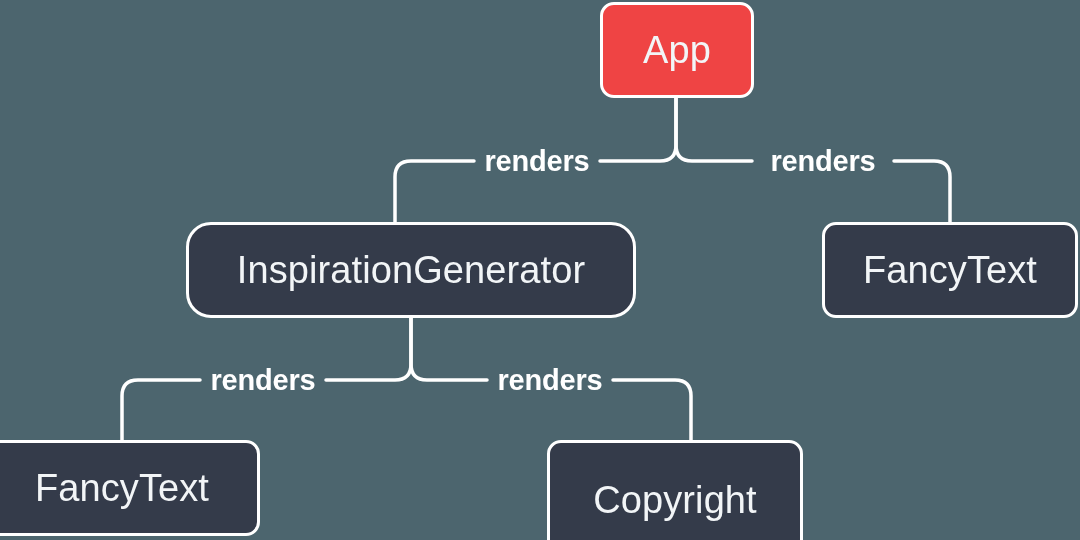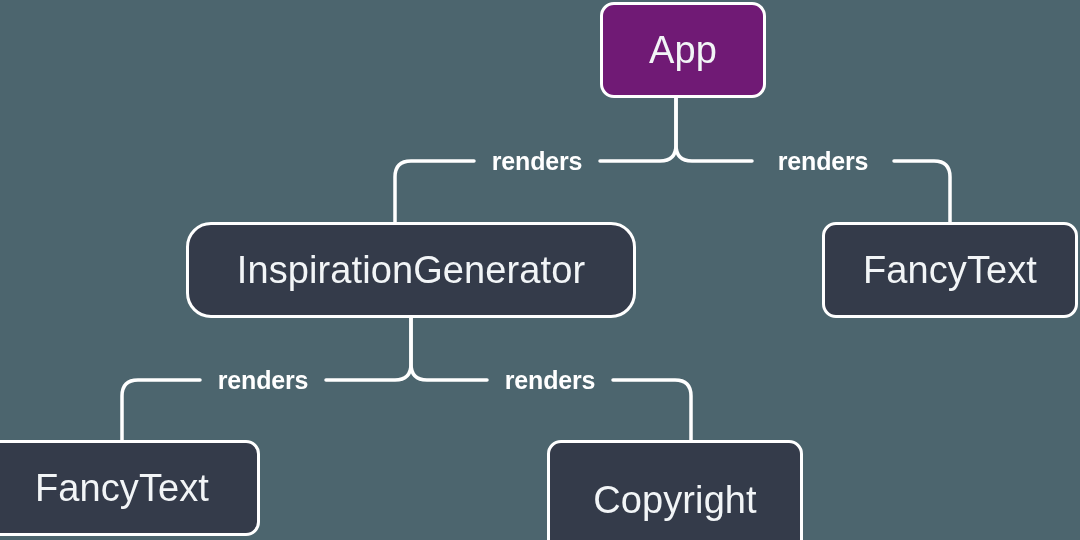--- a/index.html
+++ b/index.html
@@ -40,21 +40,21 @@
     color: #f2f5f7;
     font-size: 38px;
     font-weight: 400;
     line-height: 1;
     letter-spacing: 0.1px;
     white-space: nowrap;
   }
   .edge-label {
     position: absolute;
     color: #ffffff;
-    font-size: 25px;
+    font-size: 29px;
     font-weight: 600;
     line-height: 1;
     white-space: nowrap;
     transform: translate(-50%, -50%);
     z-index: 3;
     letter-spacing: -0.2px;
   }
 </style>
 </head>
 <body>
@@ -63,21 +63,21 @@
 
   <svg id="connector-layer" viewBox="0 0 1080 540" xmlns="http://www.w3.org/2000/svg">
     <g fill="none" stroke="#ffffff" stroke-width="3.5" stroke-linecap="round" stroke-linejoin="round">
       <path d="M676,98 L676,145 Q676,161 660,161 L600,161 M474,161 L411,161 Q395,161 395,177 L395,222"></path>
       <path d="M676,98 L676,145 Q676,161 692,161 L752,161 M894,161 L934,161 Q950,161 950,177 L950,222"></path>
       <path d="M411,318 L411,364 Q411,380 395,380 L326,380 M200,380 L138,380 Q122,380 122,396 L122,440"></path>
       <path d="M411,318 L411,364 Q411,380 427,380 L487,380 M613,380 L675,380 Q691,380 691,396 L691,440"></path>
     </g>
   </svg>
 
-  <div class="node-box" style="left: 600px; top: 2px; width: 166px; height: 96px; background: #701a75; border-color: rgb(255, 255, 255);">
+  <div class="node-box" style="left: 600px; top: 2px; width: 154px; height: 96px; background: #ef4444; border-color: rgb(255, 255, 255);">
     <span class="node-label">App</span>
   </div>
 
   <div class="node-box" style="left: 186px; top: 222px; width: 450px; height: 96px; background: rgb(52, 59, 74); border-color: rgb(255, 255, 255); border-radius: 25px;">
     <span class="node-label">InspirationGenerator</span>
   </div>
 
   <div class="node-box" style="left: 822px; top: 222px; width: 256px; height: 96px; background: rgb(52, 59, 74); border-color: rgb(255, 255, 255);">
     <span class="node-label">FancyText</span>
   </div>

